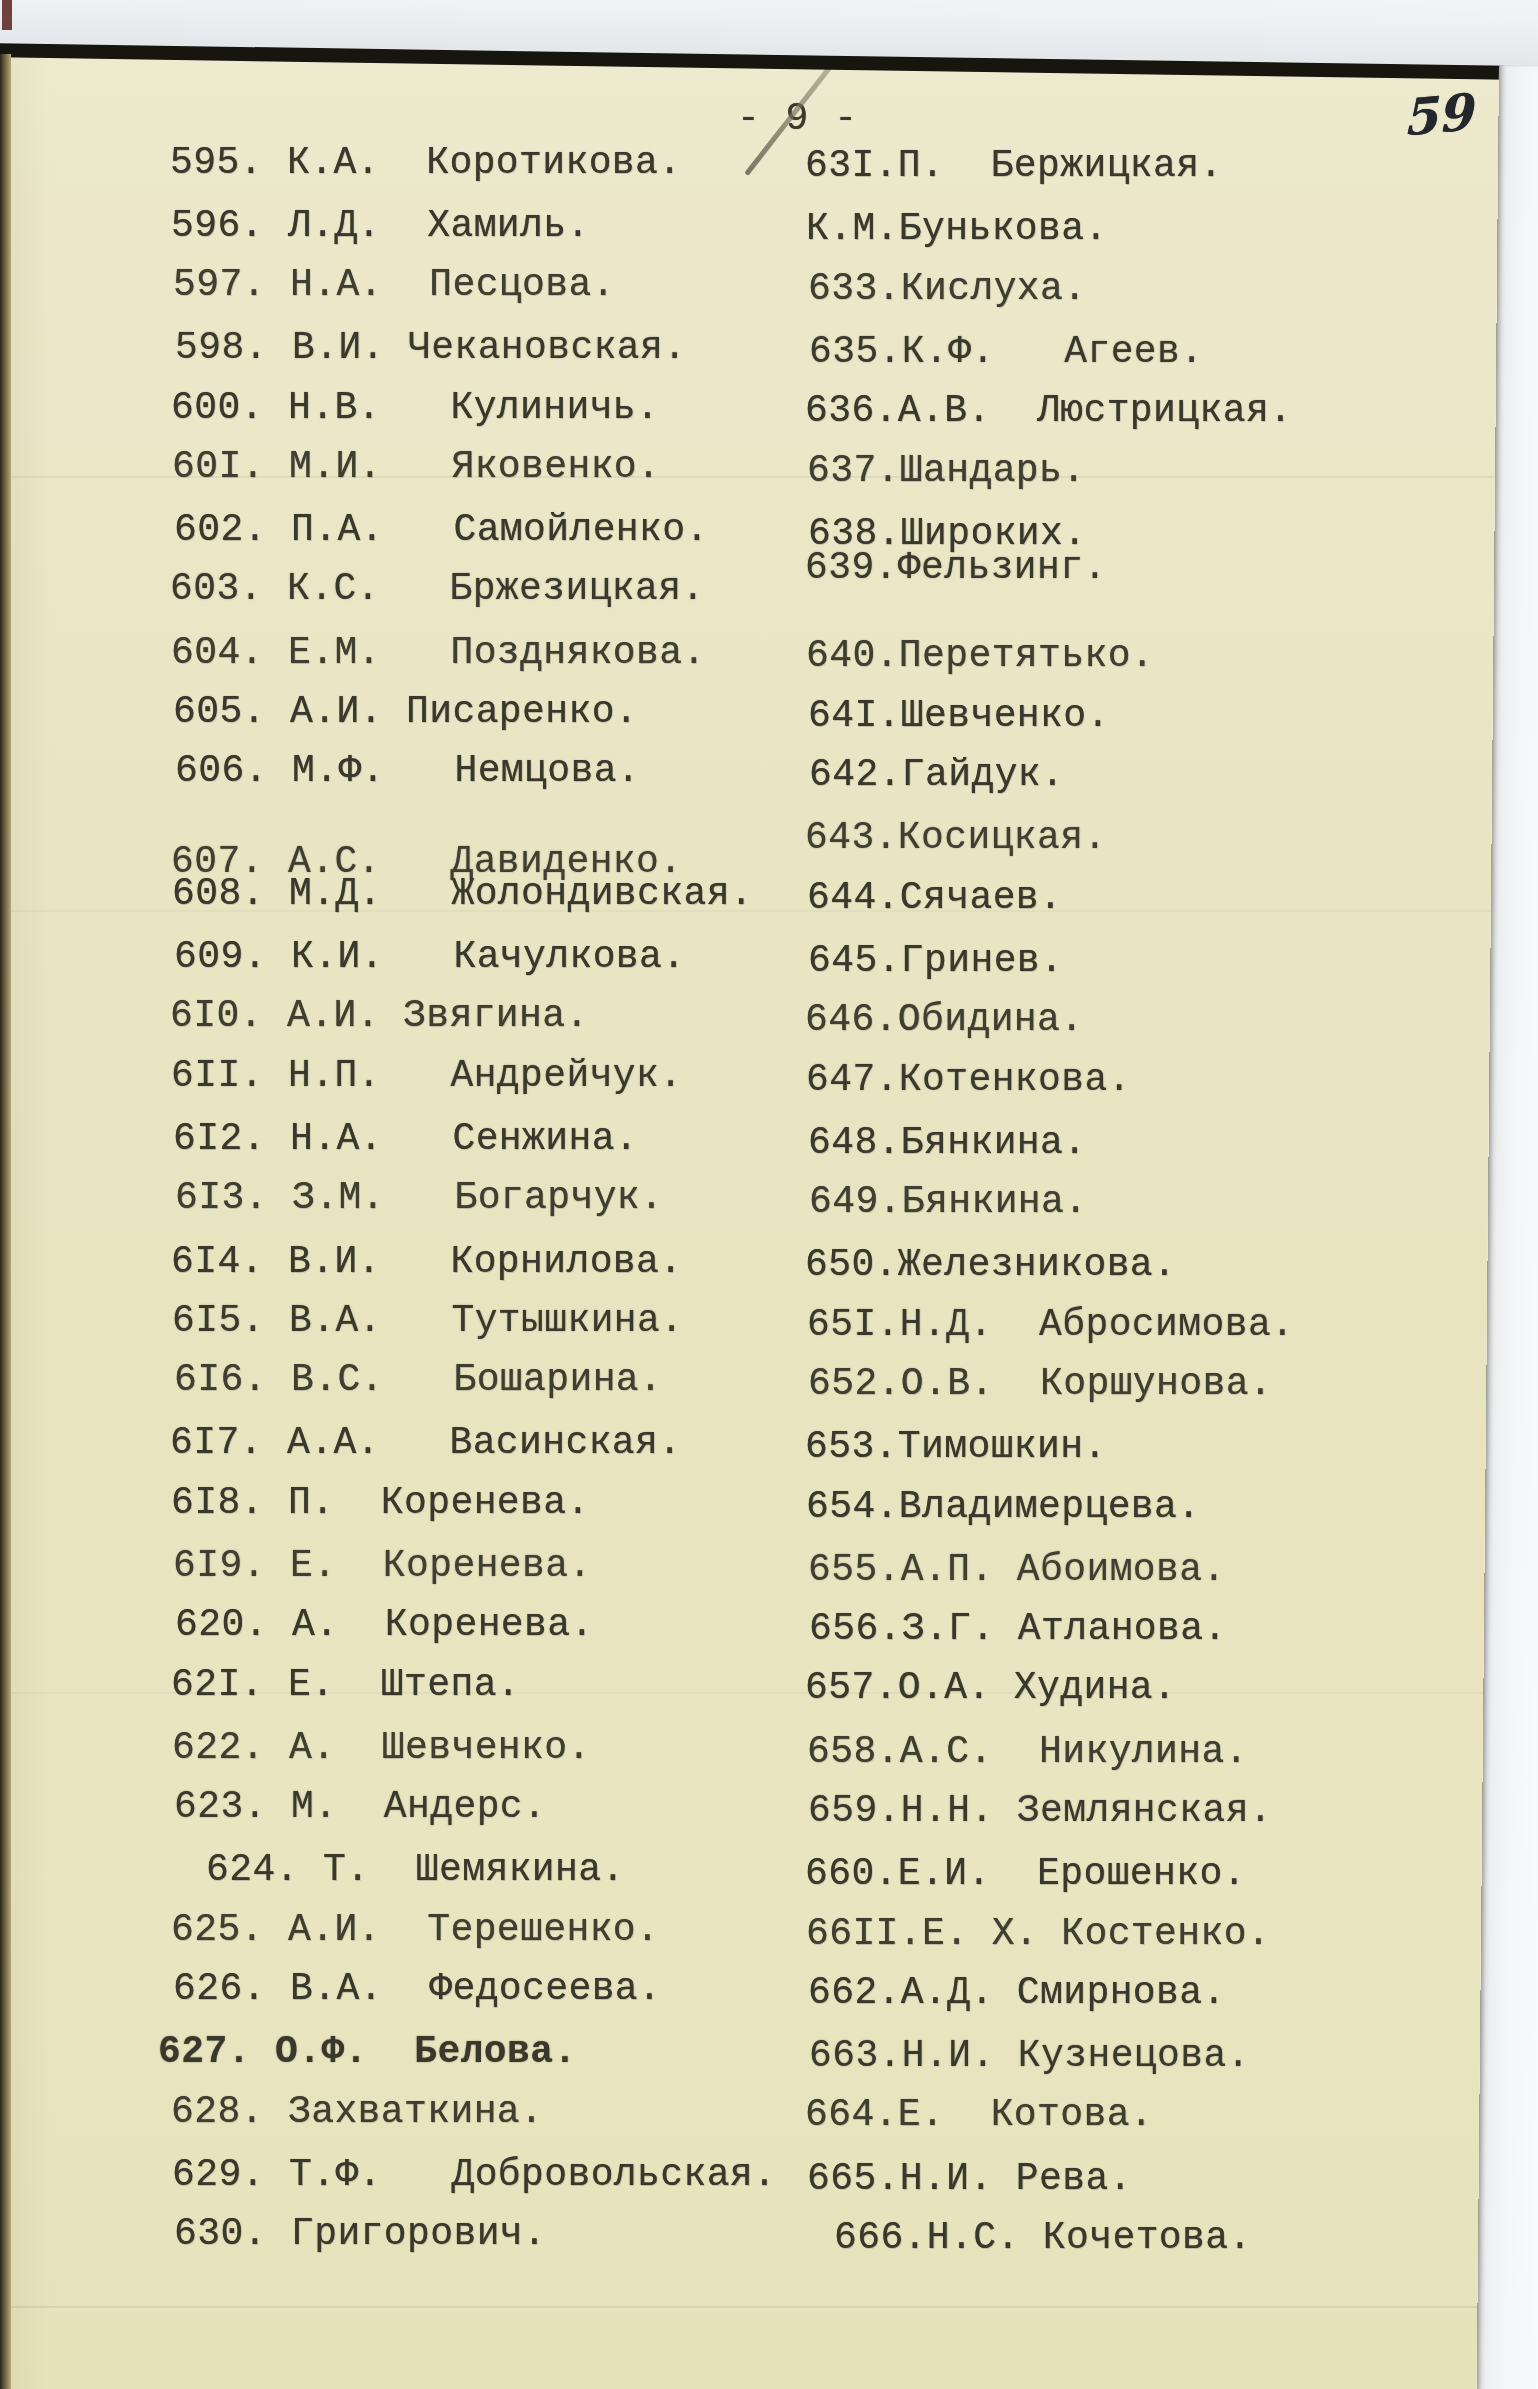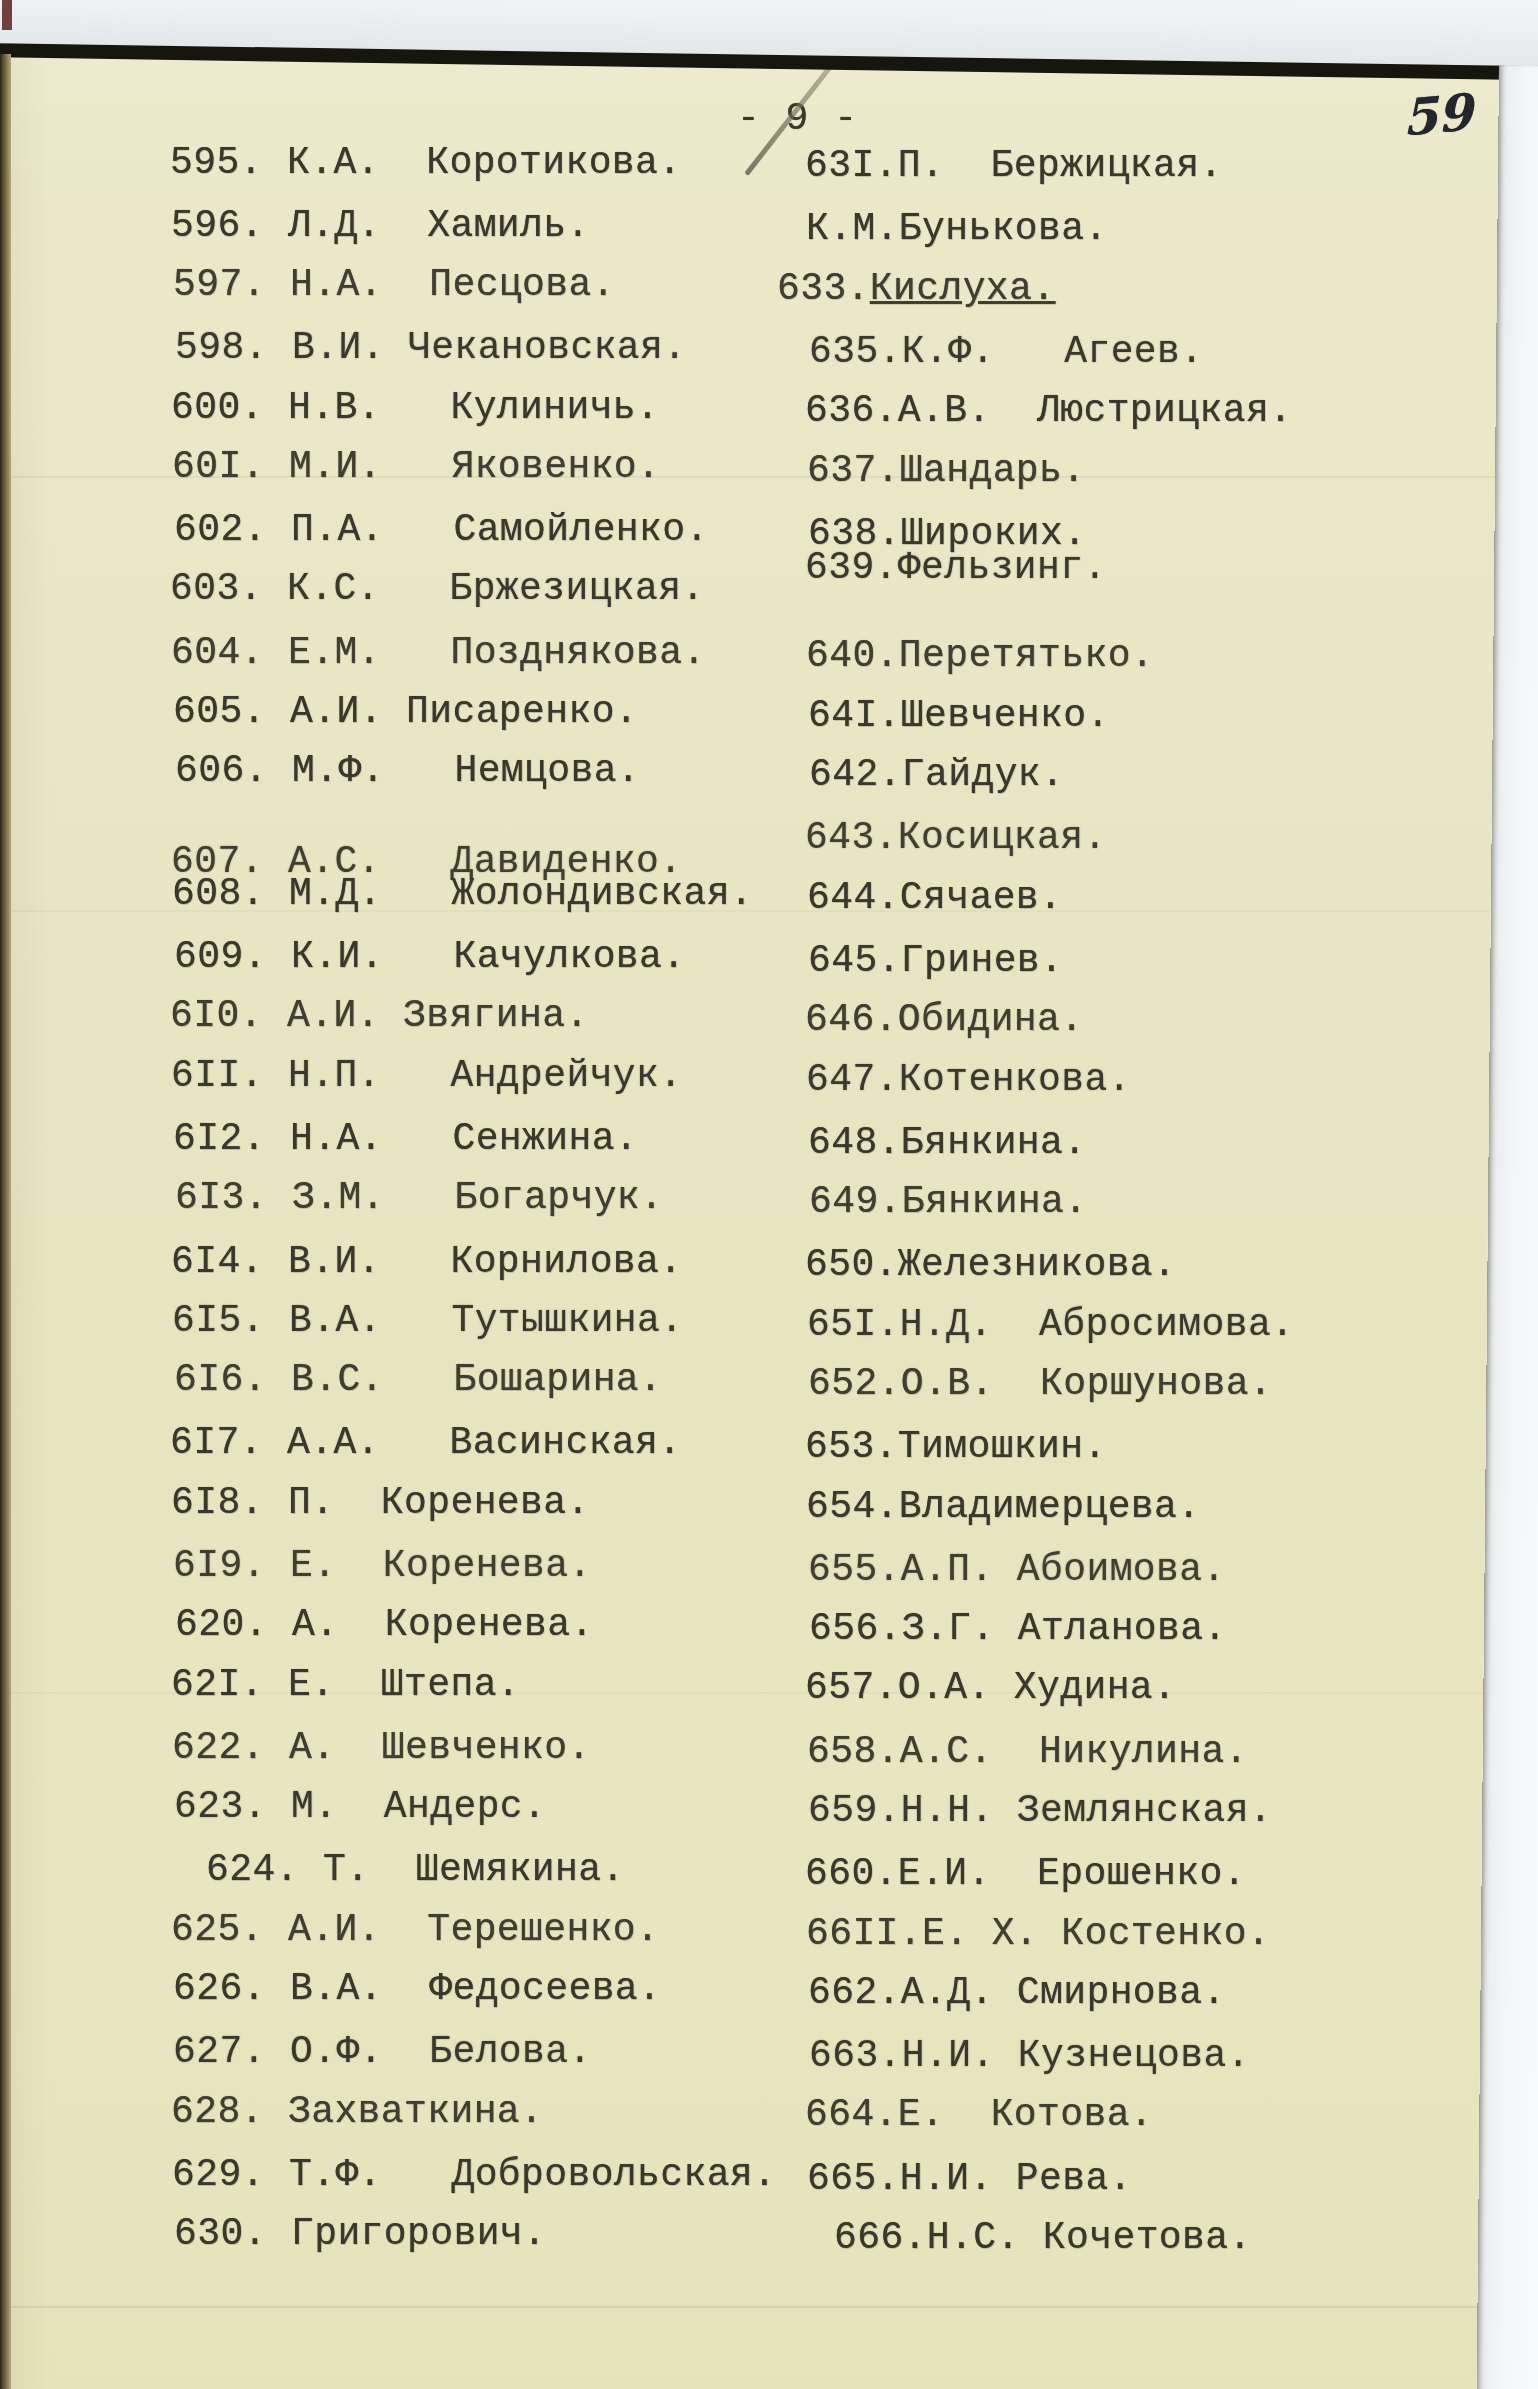--- a/index.html
+++ b/index.html
@@ -114,29 +114,29 @@
     <div class="row" style="left: 170px; top: 1421px;"><span class="num">6I7.</span><span class="txt">А.А.   Васинская.</span></div>
     <div class="row" style="left: 171px; top: 1481px;"><span class="num">6I8.</span><span class="txt">П.  Коренева.</span></div>
     <div class="row" style="left: 173px; top: 1544px;"><span class="num">6I9.</span><span class="txt">Е.  Коренева.</span></div>
     <div class="row" style="left: 175px; top: 1603px;"><span class="num">620.</span><span class="txt">А.  Коренева.</span></div>
     <div class="row" style="left: 171px; top: 1663px;"><span class="num">62I.</span><span class="txt">Е.  Штепа.</span></div>
     <div class="row" style="left: 172px; top: 1726px;"><span class="num">622.</span><span class="txt">А.  Шевченко.</span></div>
     <div class="row" style="left: 174px; top: 1785px;"><span class="num">623.</span><span class="txt">М.  Андерс.</span></div>
     <div class="row" style="left: 170px; top: 1848px; margin-left: 36px;"><span class="num">624.</span><span class="txt">Т.  Шемякина.</span></div>
     <div class="row" style="left: 171px; top: 1908px;"><span class="num">625.</span><span class="txt">А.И.  Терешенко.</span></div>
     <div class="row" style="left: 173px; top: 1967px;"><span class="num">626.</span><span class="txt">В.А.  Федосеева.</span></div>
-    <div class="row" style="left: 173px; top: 2030px;"><span class="num">627.</span><span class="txt">О.Ф.  Белова.</span></div>
+    <div class="row" style="left: 158px; top: 2030px; font-weight: bold;"><span class="num">627.</span><span class="txt">О.Ф.  Белова.</span></div>
     <div class="row" style="left: 171px; top: 2090px;"><span class="num">628.</span><span class="txt">Захваткина.</span></div>
     <div class="row" style="left: 172px; top: 2153px;"><span class="num">629.</span><span class="txt">Т.Ф.   Добровольская.</span></div>
     <div class="row" style="left: 174px; top: 2212px;"><span class="num">630.</span><span class="txt">Григорович.</span></div>
   </div>
 <div id="col-right">
     <div class="row rcol" style="left: 805px; top: 144px;"><span class="num">63I.</span><span class="txt">П.  Бержицкая.</span></div>
     <div class="row rcol" style="left: 806px; top: 207px;"><span class="num">К.М.</span><span class="txt">Бунькова.</span></div>
-    <div class="row rcol" style="left: 777px; top: 267px; text-decoration: underline;"><span class="num">633.</span><span class="txt">Кислуха.</span></div>
+    <div class="row rcol" style="left: 808px; top: 267px;"><span class="num">633.</span><span class="txt">Кислуха.</span></div>
     <div class="row rcol" style="left: 809px; top: 330px;"><span class="num">635.</span><span class="txt">К.Ф.   Агеев.</span></div>
     <div class="row rcol" style="left: 805px; top: 389px;"><span class="num">636.</span><span class="txt">А.В.  Люстрицкая.</span></div>
     <div class="row rcol" style="left: 807px; top: 449px;"><span class="num">637.</span><span class="txt">Шандарь.</span></div>
     <div class="row rcol" style="left: 808px; top: 512px;"><span class="num">638.</span><span class="txt">Широких.</span></div>
     <div class="row rcol" style="left: 805px; top: 546px; text-align: center;"><span class="num">639.</span><span class="txt">Фельзинг.</span></div>
     <div class="row rcol" style="left: 806px; top: 634px;"><span class="num">640.</span><span class="txt">Перетятько.</span></div>
     <div class="row rcol" style="left: 808px; top: 694px;"><span class="num">64I.</span><span class="txt">Шевченко.</span></div>
     <div class="row rcol" style="left: 809px; top: 753px;"><span class="num">642.</span><span class="txt">Гайдук.</span></div>
     <div class="row rcol" style="left: 805px; top: 816px;"><span class="num">643.</span><span class="txt">Косицкая.</span></div>
     <div class="row rcol" style="left: 807px; top: 876px;"><span class="num">644.</span><span class="txt">Сячаев.</span></div>

